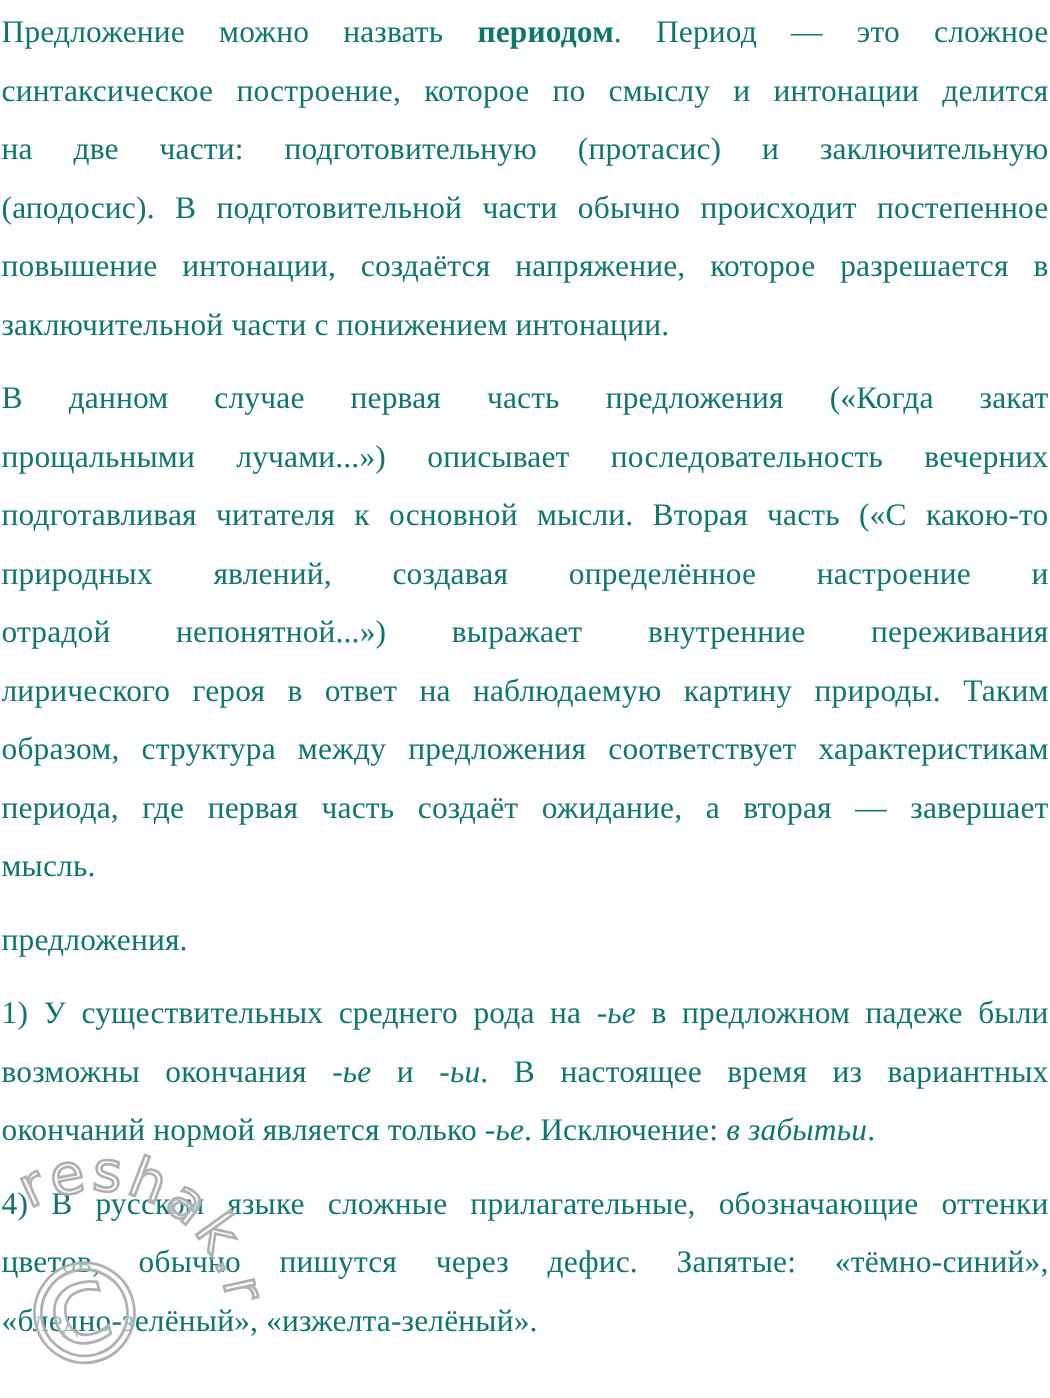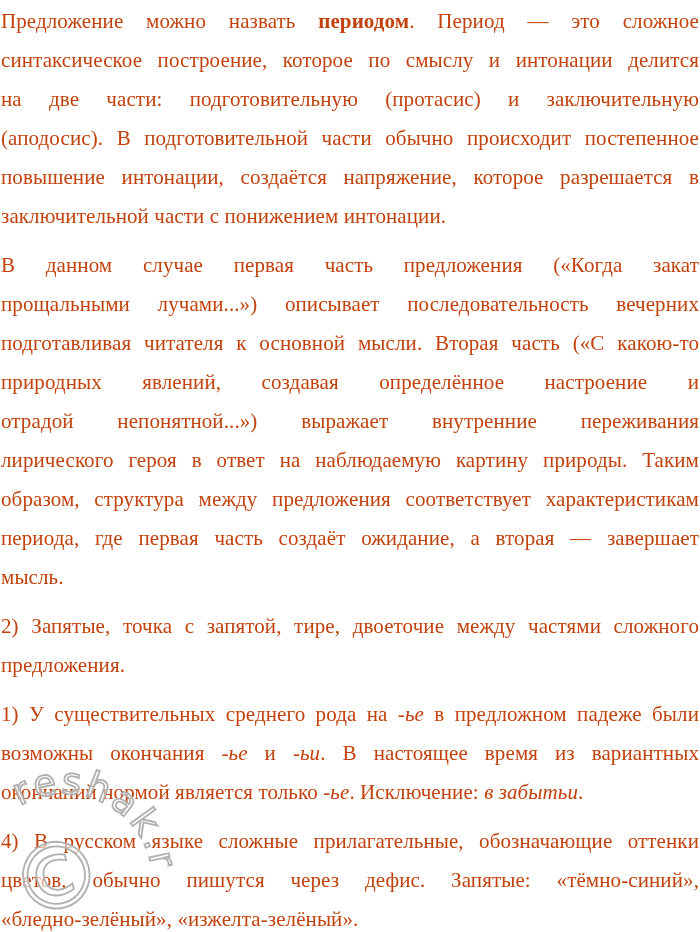--- a/index.html
+++ b/index.html
@@ -7,21 +7,21 @@
     padding: 0;
     background: #ffffff;
   }
   .page {
     position: relative;
     width: 700px;
     height: 932px;
     background: #ffffff;
     overflow: hidden;
     font-family: "Liberation Serif", serif;
-    color: #c2410c;
+    color: #0f766e;
   }
   .doc-body {
     box-sizing: border-box;
     width: 700px;
     padding: 2px 1px 0 1px;
     font-size: 21px;
     line-height: 39px;
   }
   .para {
     margin: 0 0 10px 0;
@@ -69,21 +69,20 @@
         <div class="line"><span>прощальными лучами...») описывает последовательность вечерних</span></div>
         <div class="line"><span>подготавливая читателя к основной мысли. Вторая часть («С какою-то</span></div>
         <div class="line"><span>природных явлений, создавая определённое настроение и</span></div>
         <div class="line"><span>отрадой непонятной...») выражает внутренние переживания</span></div>
         <div class="line"><span>лирического героя в ответ на наблюдаемую картину природы. Таким</span></div>
         <div class="line"><span>образом, структура между предложения соответствует характеристикам</span></div>
         <div class="line"><span>периода, где первая часть создаёт ожидание, а вторая — завершает</span></div>
         <div class="line last"><span>мысль.</span></div>
       </div>
       <div class="para">
-        <div class="line"><span>2) Запятые, точка с запятой, тире, двоеточие между частями сложного</span></div>
         <div class="line last"><span>предложения.</span></div>
       </div>
       <div class="para">
         <div class="line"><span>1) У существительных среднего рода на </span><i>-ье</i><span> в предложном падеже были</span></div>
         <div class="line"><span>возможны окончания </span><i>-ье</i><span> и </span><i>-ьи</i><span>. В настоящее время из вариантных</span></div>
         <div class="line last"><span>окончаний нормой является только </span><i>-ье</i><span>. Исключение: </span><i>в забытьи</i><span>.</span></div>
       </div>
       <div class="para">
         <div class="line"><span>4) В русском языке сложные прилагательные, обозначающие оттенки</span></div>
         <div class="line"><span>цветов, обычно пишутся через дефис. Запятые: «тёмно-синий»,</span></div>

